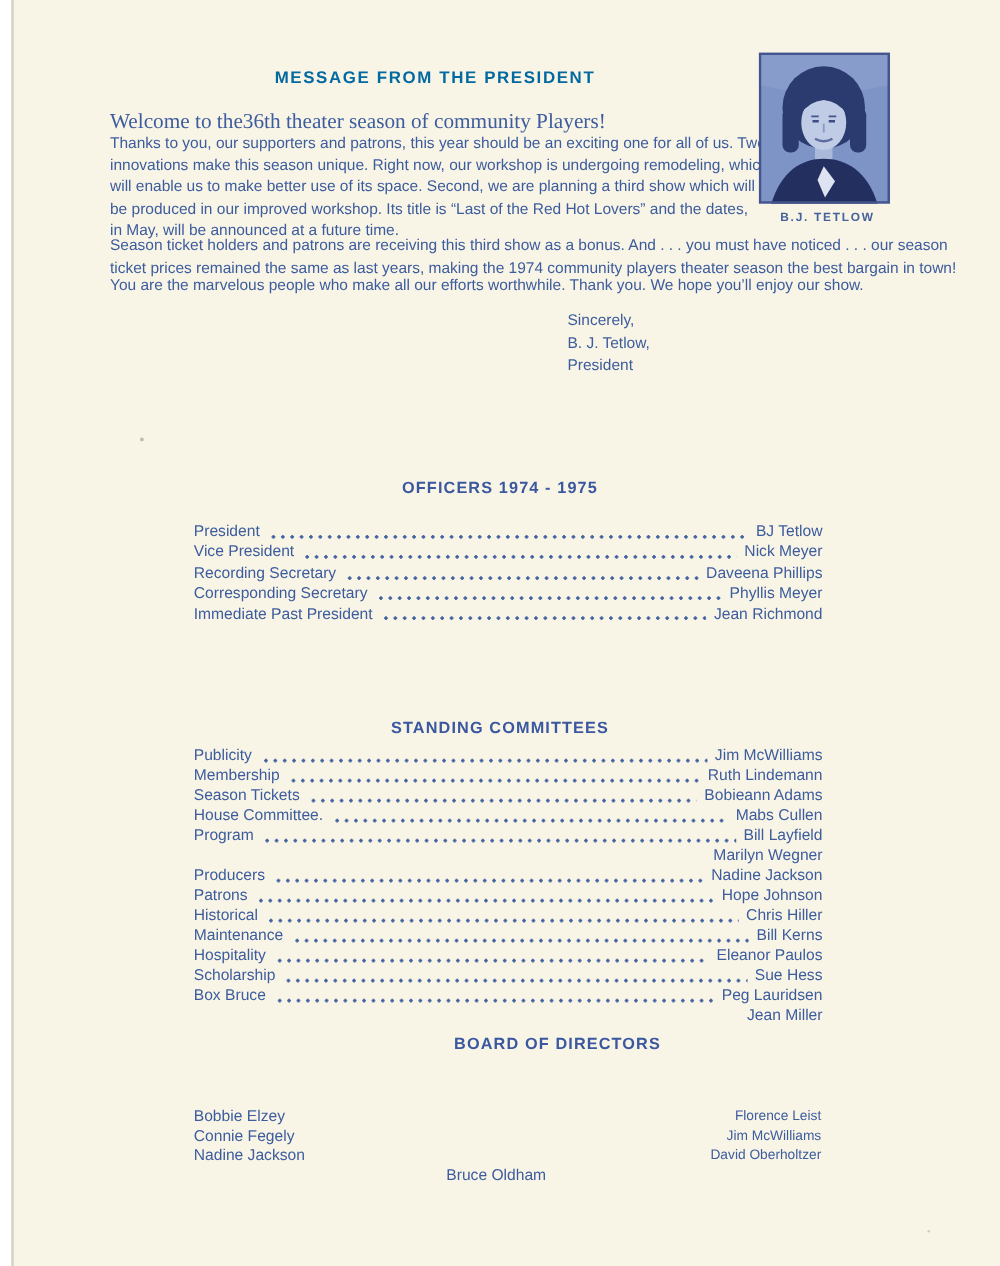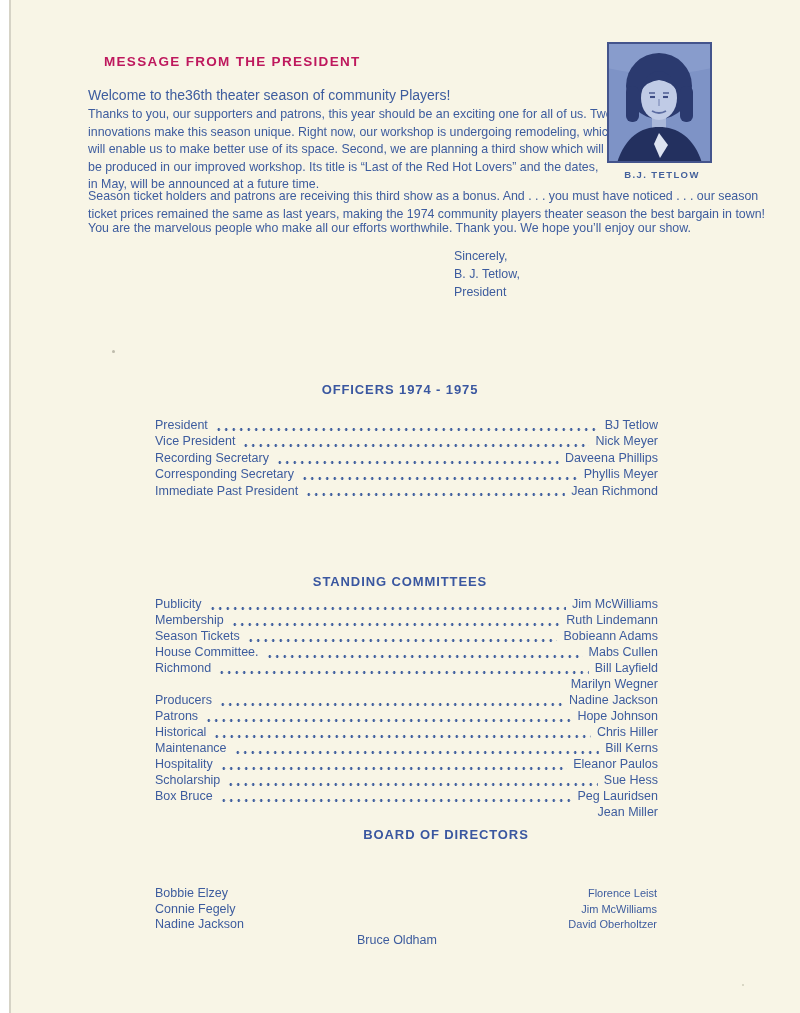--- a/index.html
+++ b/index.html
@@ -11,24 +11,24 @@
   .scan{position:relative;width:800px;height:1013px;overflow:hidden;background:#ffffff;}
   .paper{
     position:absolute;left:9px;top:0;width:791px;height:1013px;
     background:#f8f5e6;
     border-left:2px solid #d6d3c6;
     box-sizing:border-box;
   }
   .ink{color:#3d5c9e;}
   
   .msg-title{
-    position:absolute;left:104px;top:54px;width:512px;margin:0;
-    text-align:left;font-size:13.5px;font-weight:bold;letter-spacing:1.3px;color:#be185d;
-  }
-  .greeting{position:absolute;left:88px;top:87px;font-size:14px;}
+    position:absolute;left:92px;top:54px;width:512px;margin:0;
+    text-align:center;font-size:13.5px;font-weight:bold;letter-spacing:1.3px;color:#0369a1;
+  }
+  .greeting{position:absolute;left:88px;top:87px;font-size:17px;font-family:Liberation Serif, serif;}
   .para2{position:absolute;left:88px;top:106px;font-size:12.4px;line-height:17.6px;}
   .para3{position:absolute;left:88px;top:188px;font-size:12.4px;line-height:17.6px;}
   .para4{position:absolute;left:88px;top:221px;font-size:12.4px;}
   .signature{position:absolute;left:454px;top:247px;font-size:12.4px;line-height:18px;}
   
   .photo-block{position:absolute;left:607px;top:42px;width:110px;}
   .photo-block svg{display:block;width:105px;height:121px;}
   .photo-caption{margin-top:6px;text-align:center;font-size:9.5px;font-weight:bold;letter-spacing:1.4px;color:#44619c;}
   
   .section-title{
@@ -164,21 +164,21 @@
       <span class="lab">Season Tickets</span>
       <span class="dots"></span>
       <span class="nam">Bobieann Adams</span>
     </div>
     <div class="lrow">
       <span class="lab">House Committee.</span>
       <span class="dots"></span>
       <span class="nam">Mabs Cullen</span>
     </div>
     <div class="lrow">
-      <span class="lab">Richmond</span>
+      <span class="lab">Program</span>
       <span class="dots"></span>
       <span class="nam">Bill Layfield</span>
     </div>
     <div class="lrow cont">
       <span class="nam">Marilyn Wegner</span>
     </div>
     <div class="lrow">
       <span class="lab">Producers</span>
       <span class="dots"></span>
       <span class="nam">Nadine Jackson</span>

